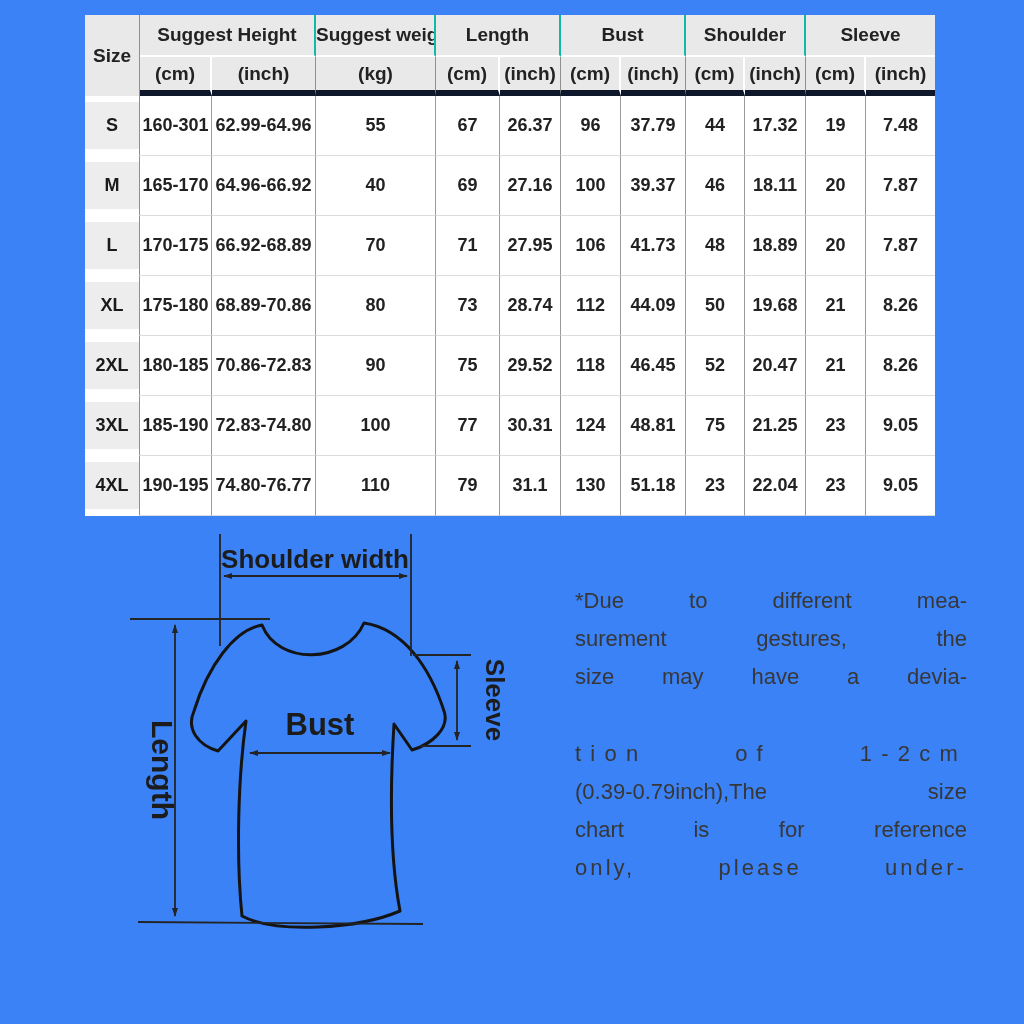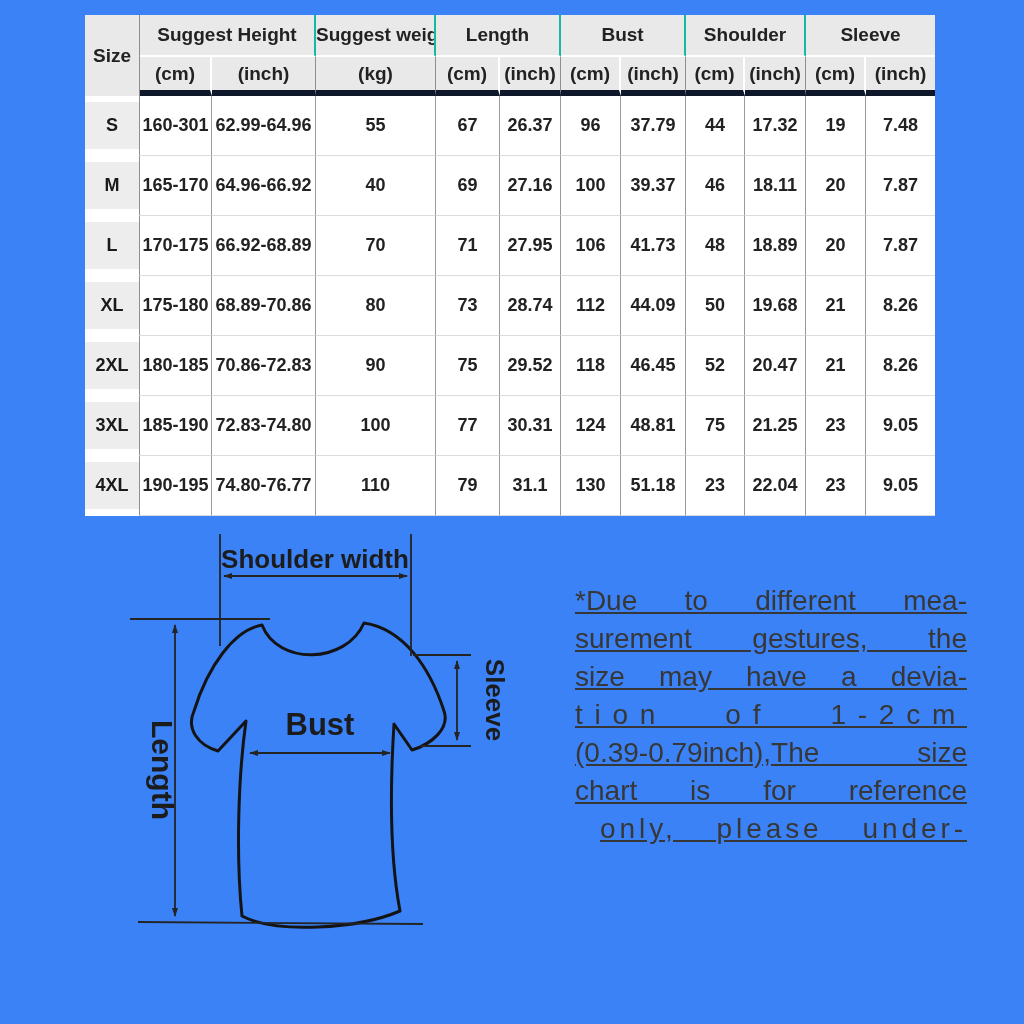--- a/index.html
+++ b/index.html
@@ -25,24 +25,24 @@
   .size-box{background:#ededed;height:47px;margin:6px 0;display:flex;align-items:center;justify-content:center;
       font-weight:700;font-size:18px;color:#1a1a1a;}
 
   
   #diagram{position:absolute;left:118px;top:528px;width:440px;height:440px;}
   #diagram text{fill:#1c1c1c;font-family:"Liberation Sans",sans-serif;}
   .shape{fill:none;stroke:#141414;stroke-width:3;stroke-linejoin:round;}
   .ann{stroke:#242424;stroke-width:1.8;fill:none;}
 
   
-  #note{position:absolute;left:575px;top:582px;width:392px;font-size:28px;line-height:38px;color:#373737;text-decoration:underline;}
+  #note{position:absolute;left:575px;top:582px;width:392px;font-size:22px;line-height:38px;color:#373737;}
   #note .ln{text-align:justify;text-align-last:justify;}
-  #note .ln.spread{letter-spacing:0.42em;}
-  #note .ln.spread2{letter-spacing:0.14em;margin-left:25px;}
+  #note .ln.spread{letter-spacing:0.42em;margin-top:39px;}
+  #note .ln.spread2{letter-spacing:0.14em;}
   #note .ln.end{text-align-last:left;letter-spacing:0;}
 </style>
 </head>
 <body>
 
 <div id="page">
 
   <table id="size-table">
     <colgroup>
       <col style="width:55px">

